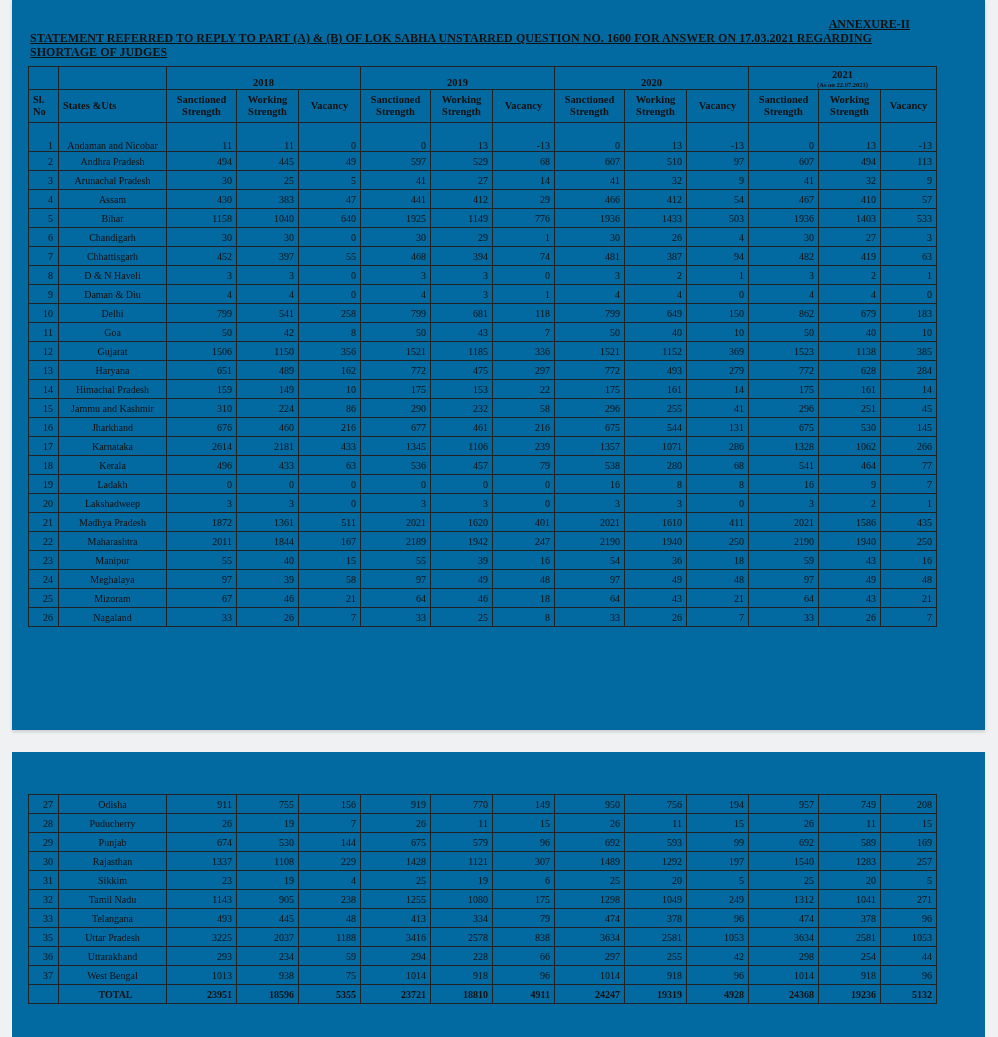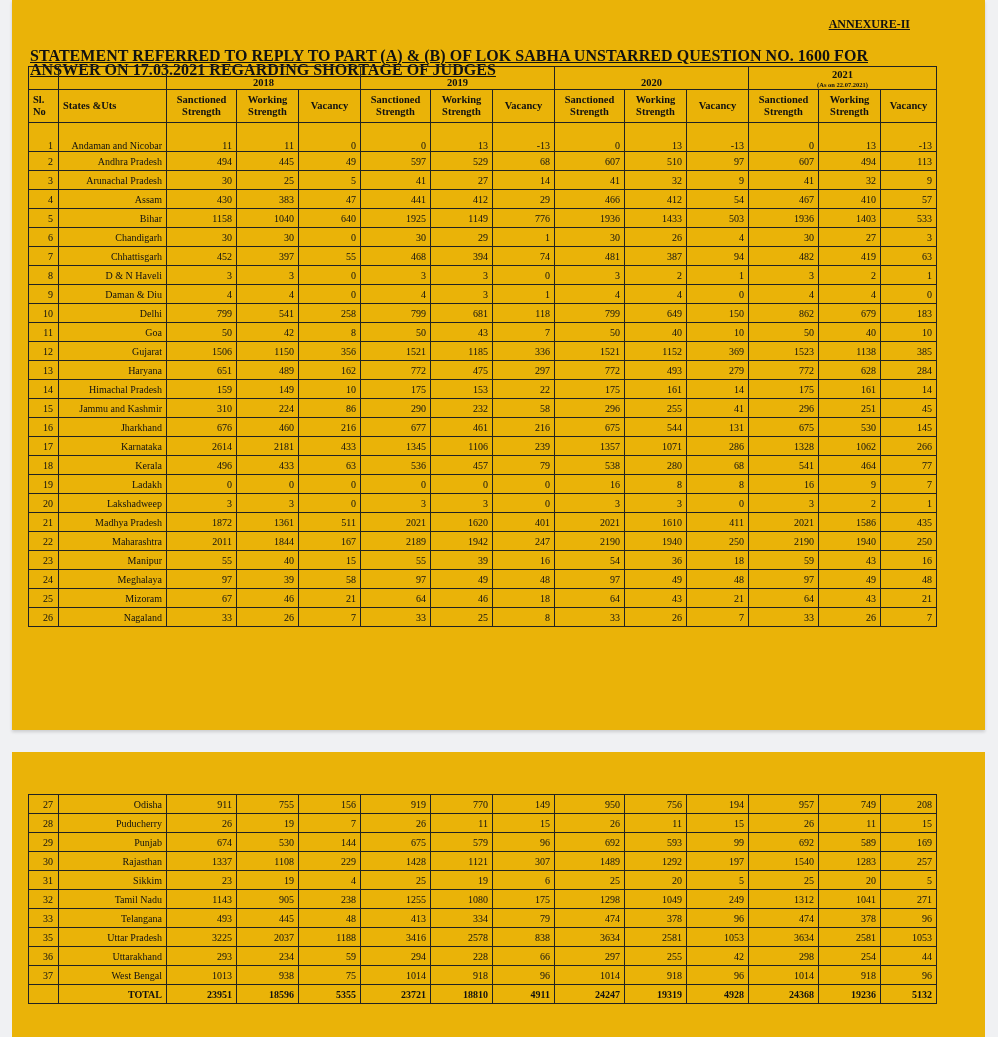--- a/index.html
+++ b/index.html
@@ -1,35 +1,35 @@
 <!DOCTYPE html>
 <html><head>
 <meta charset="utf-8">
 <style>
   html, body { margin:0; padding:0; }
   body { width:998px; height:1037px; background:#f0f1f3; position:relative; overflow:hidden;
          font-family:"Liberation Serif","DejaVu Serif",serif; color:#111; }
-  .page { position:absolute; left:12px; width:973px; background:#eab308; }
+  .page { position:absolute; left:12px; width:973px; background:#0369a1; }
   #page1 { top:0; height:730px; box-shadow:0 2px 3px rgba(0,0,0,0.15); }
   #page2 { top:752px; height:285px; }
   .annex { position:absolute; right:75px; top:17px; font-weight:bold; font-size:12px; text-decoration:underline; }
-  .title { position:absolute; left:18px; top:49px; width:895px; font-weight:bold; font-size:16px; line-height:14px; text-decoration:underline; letter-spacing:0.05px; }
+  .title { position:absolute; left:18px; top:31px; width:895px; font-weight:bold; font-size:12px; line-height:14px; text-decoration:underline; letter-spacing:0.05px; }
   table { position:absolute; left:16px; border-collapse:collapse; table-layout:fixed; font-size:10px; }
   #t1 { top:66px; }
   #t2 { top:42px; }
   td, th { border:1px solid #222; padding:0 4px; overflow:hidden; white-space:nowrap; }
   th { font-weight:bold; font-size:10.5px; line-height:12px; }
   .yr th { height:22px; vertical-align:bottom; text-align:center; }
   .sub th { height:32px; }
   .sub th.c { text-align:center; }
   .sub th.l { text-align:left; }
   .asof { display:block; font-size:6.5px; line-height:8px; }
   td { height:18px; text-align:right; }
   td.sl { text-align:right; padding-right:5px; }
-  td.nm { text-align:right; white-space:normal; line-height:11px; }
+  td.nm { text-align:center; white-space:normal; line-height:11px; }
   tr.tall td { height:28px; vertical-align:bottom; }
   tr.total td { font-weight:bold; }
   #t2 td { height:18px; }
 </style>
 </head>
 <body>
 
 <div class="page" id="page1">
   <div class="annex">ANNEXURE-II</div>
   <div class="title">STATEMENT REFERRED TO REPLY TO PART (A) &amp; (B) OF LOK SABHA UNSTARRED QUESTION NO. 1600 FOR ANSWER ON 17.03.2021 REGARDING SHORTAGE OF JUDGES</div>

